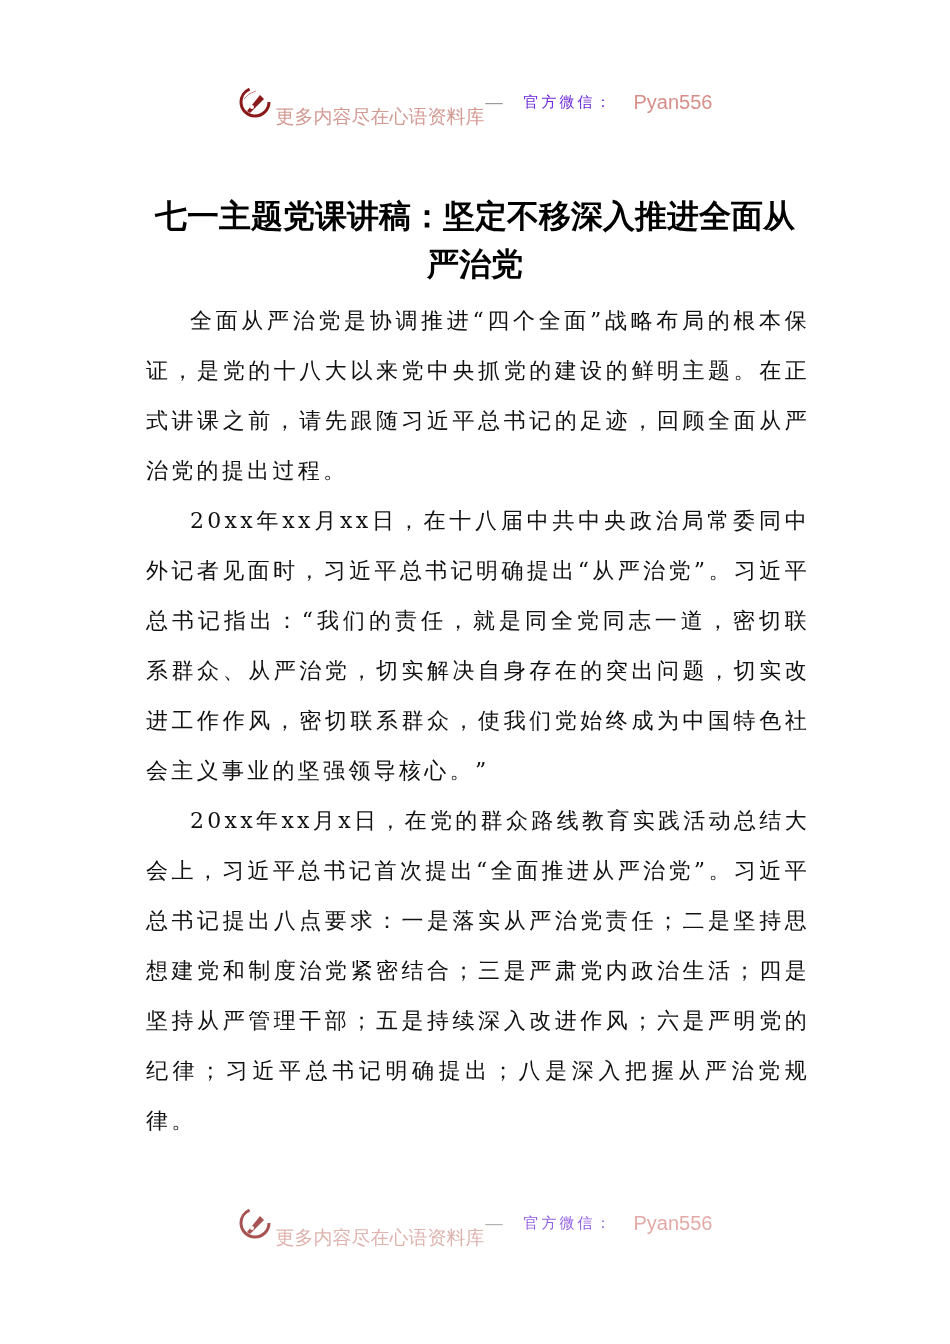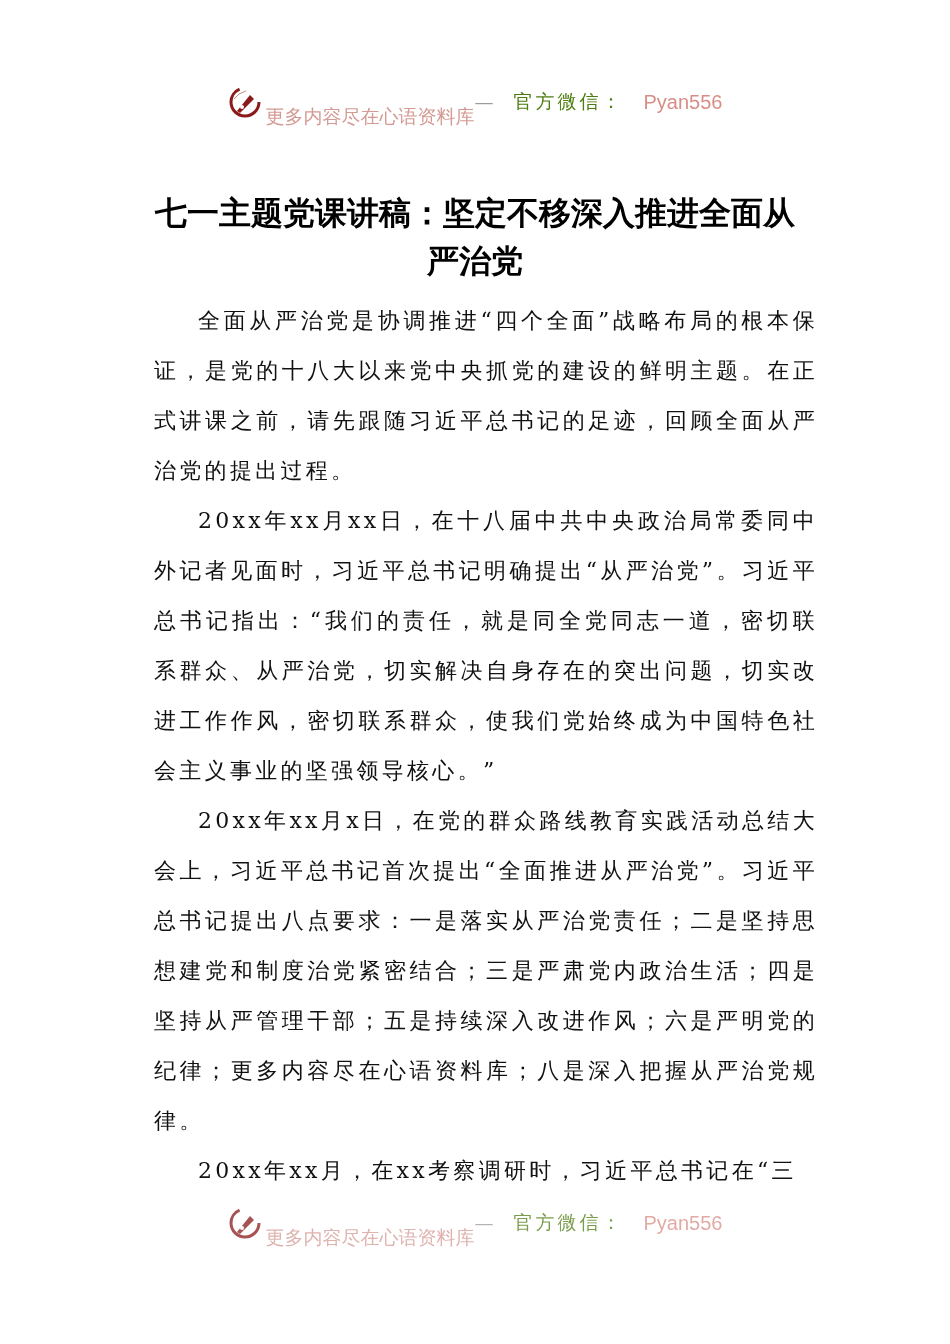--- a/index.html
+++ b/index.html
@@ -38,51 +38,50 @@
       font-size: 19px;
       letter-spacing: 0px;
       margin-top: 29px;
     }
     .watermark .wm-dash {
       color: #9a9a9a;
       font-size: 19px;
       font-family: "DejaVu Serif", serif;
     }
     .watermark .wm-label {
-      color: #4d7c0f;
-      font-size: 19px;
+      color: #6d28d9;
+      font-size: 15px;
       font-family: "DejaVu Serif", serif;
       letter-spacing: 3px;
       margin-left: 20px;
     }
     .watermark .wm-id {
       color: #d88e88;
       font-family: "Liberation Sans", sans-serif;
       font-size: 20px;
       margin-left: 20px;
     }
     .doc-title {
       position: absolute;
       top: 192px;
       left: 140px;
       width: 670px;
       text-align: center;
-      font-family: Liberation Mono, monospace;
+      font-family: Liberation Sans, sans-serif;
       font-weight: bold;
       font-size: 32px;
       line-height: 48px;
       color: #000;
       margin: 0;
     }
     .body-text {
       position: absolute;
       top: 296px;
       left: 146px;
       width: 664px;
-      margin-left: 8px;
     }
     .para {
       margin: 0;
       font-family: "DejaVu Serif", serif;
       font-size: 22px;
       line-height: 50px;
       text-align: justify;
       text-indent: 2em;
       letter-spacing: 3.3px;
       color: #111;
@@ -104,22 +103,21 @@
   <span class="wm-dash">—</span>
   <span class="wm-label">官方微信：</span>
   <span class="wm-id">Pyan556</span>
 </div>
 
 <h1 class="doc-title">七一主题党课讲稿：坚定不移深入推进全面从严治党</h1>
 
 <div class="body-text">
   <p class="para">全面从严治党是协调推进“四个全面”战略布局的根本保证，是党的十八大以来党中央抓党的建设的鲜明主题。在正式讲课之前，请先跟随习近平总书记的足迹，回顾全面从严治党的提出过程。</p>
   <p class="para">20xx年xx月xx日，在十八届中共中央政治局常委同中外记者见面时，习近平总书记明确提出“从严治党”。习近平总书记指出：“我们的责任，就是同全党同志一道，密切联系群众、从严治党，切实解决自身存在的突出问题，切实改进工作作风，密切联系群众，使我们党始终成为中国特色社会主义事业的坚强领导核心。”</p>
-  <p class="para">20xx年xx月x日，在党的群众路线教育实践活动总结大会上，习近平总书记首次提出“全面推进从严治党”。习近平总书记提出八点要求：一是落实从严治党责任；二是坚持思想建党和制度治党紧密结合；三是严肃党内政治生活；四是坚持从严管理干部；五是持续深入改进作风；六是严明党的纪律；更多内容尽在心语资料库；八是深入把握从严治党规律。</p>
-  <p class="para">20xx年xx月，在xx考察调研时，习近平总书记在“三</p>
+  <p class="para">20xx年xx月x日，在党的群众路线教育实践活动总结大会上，习近平总书记首次提出“全面推进从严治党”。习近平总书记提出八点要求：一是落实从严治党责任；二是坚持思想建党和制度治党紧密结合；三是严肃党内政治生活；四是坚持从严管理干部；五是持续深入改进作风；六是严明党的纪律；习近平总书记明确提出；八是深入把握从严治党规律。</p>
 </div>
 
 <div class="watermark bottom">
   <span class="logo">
     <svg width="34" height="34" viewBox="0 0 34 34">
       <circle cx="17" cy="17" r="14" fill="none" stroke="#8b1a1a" stroke-width="3" stroke-dasharray="60 28"></circle>
       <path d="M9 26 L22 10 L26 14 L12 28 Z" fill="#8b1a1a"></path>
       <circle cx="14" cy="22" r="2" fill="#ffffff"></circle>
     </svg>
   </span>

